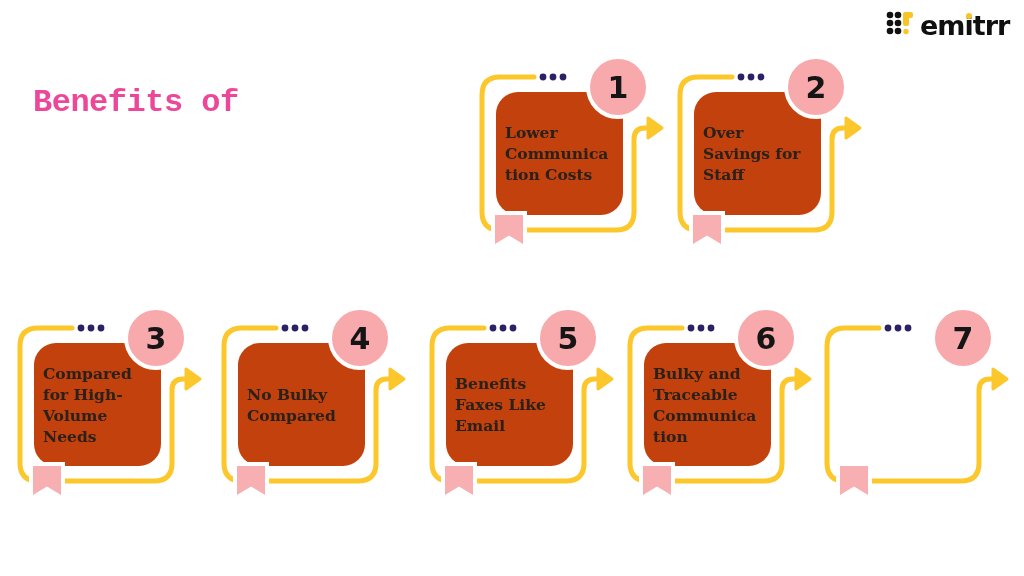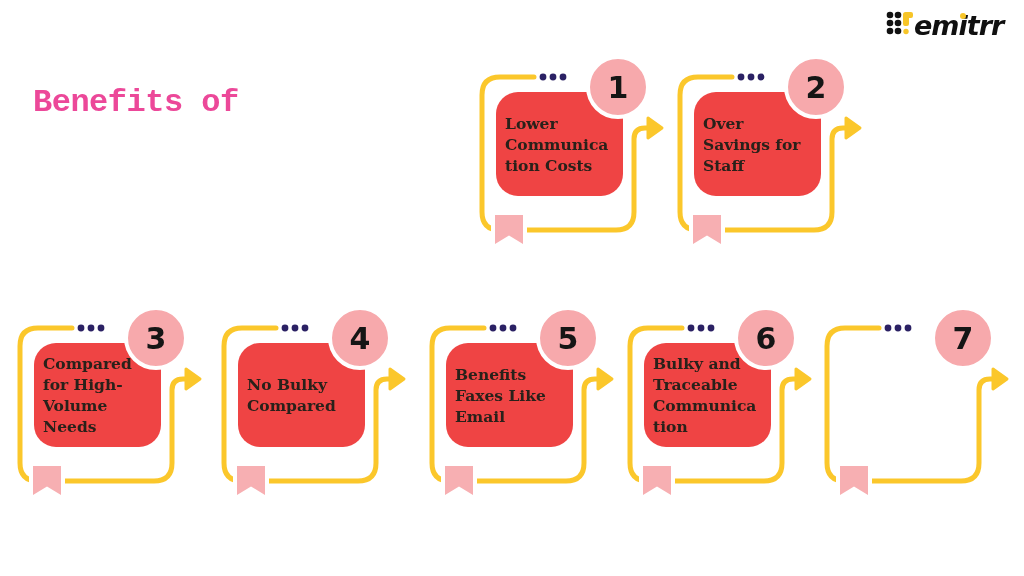--- a/index.html
+++ b/index.html
@@ -11,43 +11,43 @@
     font-family:"DejaVu Sans", sans-serif;
   }
   
   .title{
     position:absolute;left:33px;top:82px;
     font-size:32px;font-weight:800;line-height:41px;
     letter-spacing:-0.5px;color:#ec4899;
     font-family:Liberation Mono, monospace;
   }
   
-  .logo{position:absolute;left:886px;top:8px;display:flex;align-items:center;font-style:italic;}
+  .logo{position:absolute;left:886px;top:8px;display:flex;align-items:center;gap:6px;}
   .logo-text{
     font-size:27px;font-weight:bold;color:#101010;letter-spacing:-1px;
     font-family:"DejaVu Sans", sans-serif;display:flex;
   }
   .logo-i{position:relative;display:inline-block;}
   .logo-i::after{
     content:"";position:absolute;top:3px;left:50%;transform:translateX(-50%);
     width:6px;height:6px;border-radius:50%;background:#F7C528;
   }
   
   .card{position:absolute;width:195px;height:205px;}
   .card-pos-1{left:476px;top:55px;}
   .card-pos-2{left:674px;top:55px;}
   .card-pos-3{left:14px;top:306px;}
   .card-pos-4{left:218px;top:306px;}
   .card-pos-5{left:426px;top:306px;}
   .card-pos-6{left:624px;top:306px;}
   .card-pos-7{left:821px;top:306px;}
 
   .card-box{
-    position:absolute;left:20px;top:37px;width:127px;height:104px;
-    border-radius:22px;background:#ef4444;
+    position:absolute;left:20px;top:37px;width:127px;height:123px;
+    border-radius:22px;background:#c2410c;
     display:flex;align-items:center;z-index:1;
   }
   .card-label{
     padding:4px 10px 4px 9px;
     font-family:"DejaVu Serif", serif;
     font-weight:bold;font-size:15.5px;line-height:21px;
     color:#29211A;overflow-wrap:anywhere;
   }
   .card-outline{position:absolute;left:0;top:0;z-index:2;pointer-events:none;}
   .card-badge{

